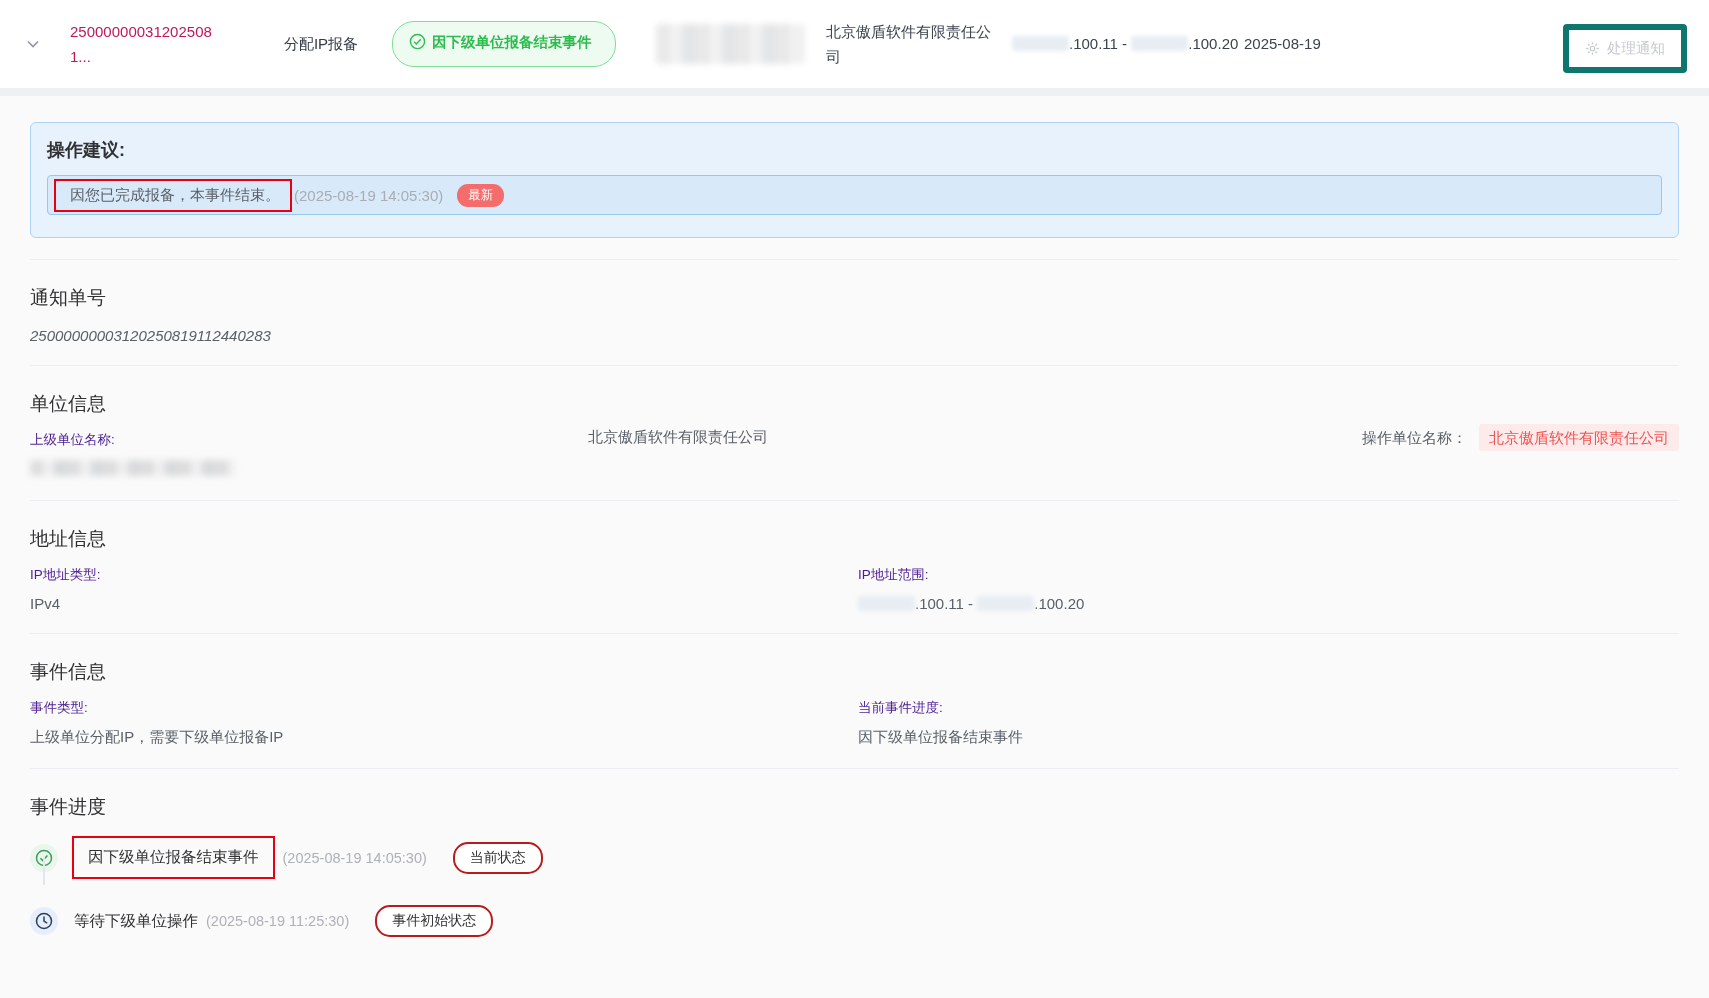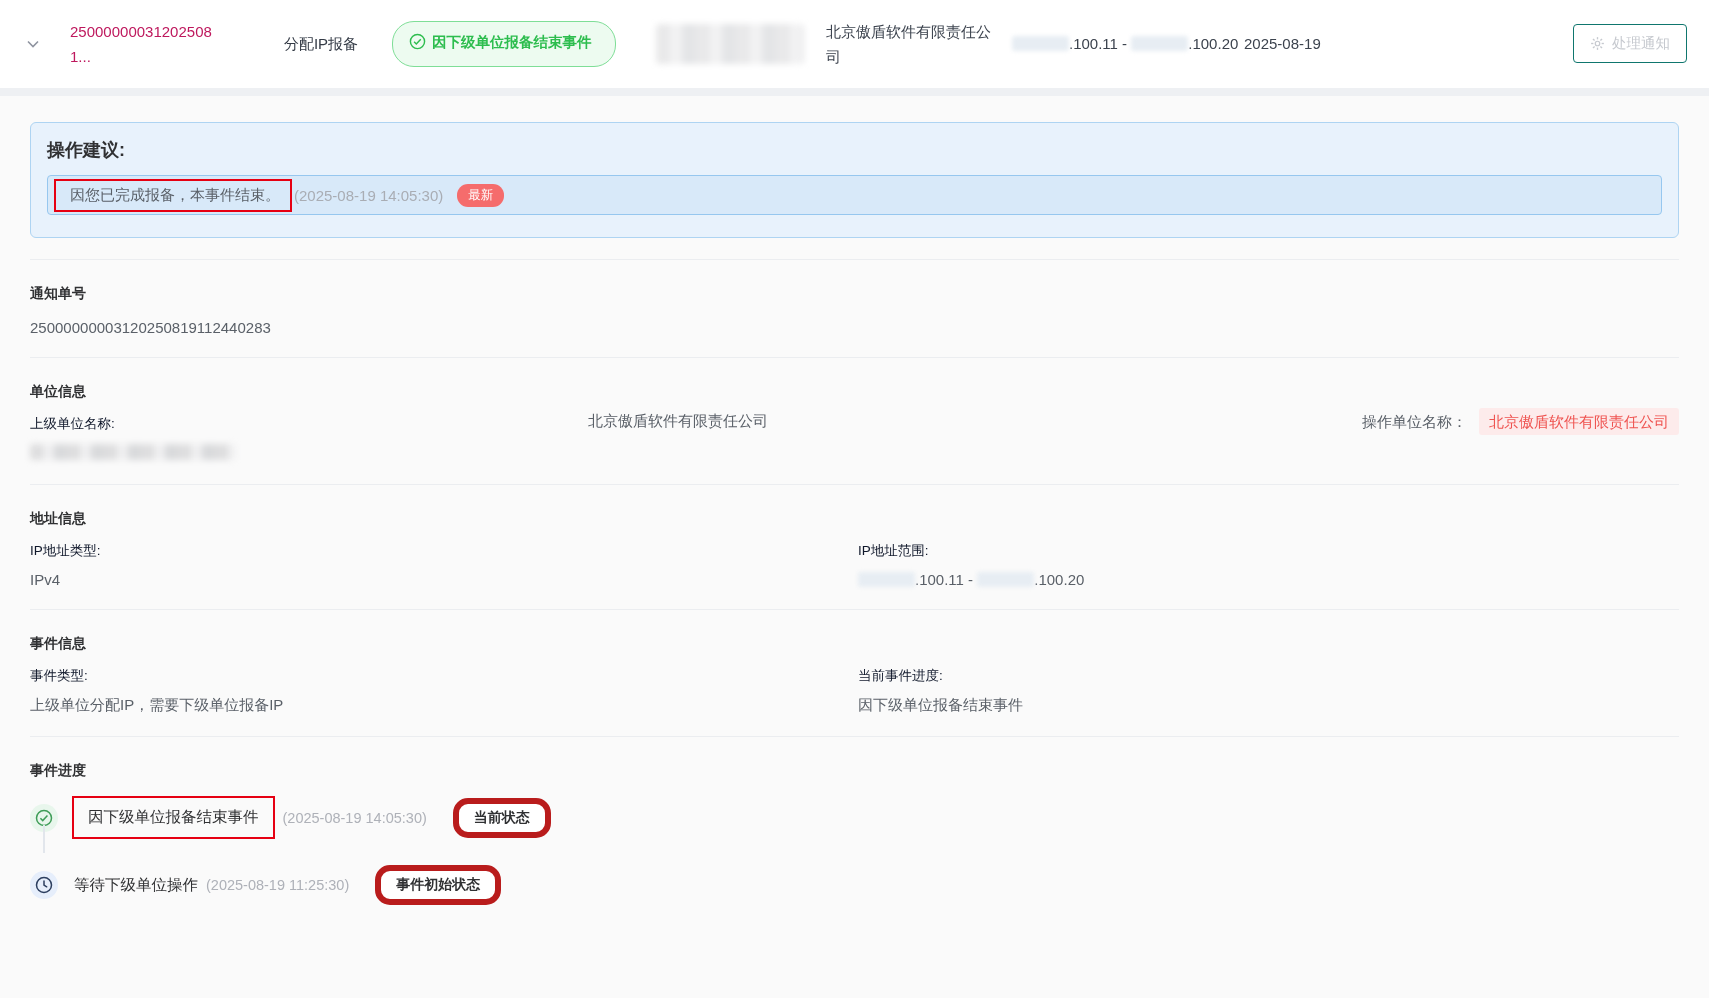--- a/index.html
+++ b/index.html
@@ -18,21 +18,21 @@
   .status-pill .ck { display:inline-block; vertical-align:-3px; margin-right:6px; }
   .blur-co { margin-left:40px; width:148px; height:40px; border-radius:4px; flex:none;
     background:repeating-linear-gradient(90deg,#e9e9ea 0 14px,#f2f2f3 14px 26px,#e4e5e7 26px 40px);
     filter:blur(3px); }
   .cell-company { margin-left:22px; width:178px; color:#3c434e; }
   .cell-ip { margin-left:8px; width:232px; word-break:break-all; color:#3c434e; }
   .cell-date { color:#3c434e; flex:none; }
   .blur-ip { display:inline-block; width:57px; height:15px; border-radius:3px;
     background:#e7edf3; filter:blur(2px); vertical-align:-2px; }
   .btn-process { position:absolute; right:22px; top:24px; background:#fff;
-    border:1px solid #0f766e; border-radius:4px; padding:9px 16px; font-size:14.5px;
+    border:6px solid #0f766e; border-radius:4px; padding:9px 16px; font-size:14.5px;
     color:#c6c9cf; display:flex; align-items:center; gap:7px; cursor:not-allowed; }
 
   
   .content { background:#fafafa; height:902px; margin-top:8px; padding:26px 30px 0 30px; }
 
   .advice-panel { background:#e8f2fc; border:1px solid #aed4f2; border-radius:6px;
     padding:15px 16px 22px 16px; }
   .advice-title { font-size:18px; font-weight:bold; color:#303133; }
   .advice-row-hl { margin-top:13px; background:#d8e9f9; border:1px solid #96c7ef;
     border-radius:4px; padding:2px 12px 2px 6px; display:flex; align-items:center; min-height:40px; }
@@ -40,22 +40,22 @@
     color:#5a6068; background:transparent; }
   .advice-time { color:#a9adb4; font-size:15px; margin-left:2px; }
   .badge-new { background:#f56c6c; color:#fff; font-size:12.5px; border-radius:11px;
     padding:3px 11px; margin-left:14px; }
   .advice-row2 { margin-top:25px; padding-left:16px; font-size:15px; color:#5a6068; }
   .advice-row2 .advice-time { margin-left:6px; }
 
   .divider { border-top:1px solid #ebedf0; margin-top:21px; }
 
   .sec { padding-top:25px; }
-  .sec-title { font-size:14px; font-weight:bold; color:#303133; }
-  .f-label { font-size:13.5px; color:#0f172a; margin-top:14px; }
+  .sec-title { font-size:19px; font-weight:normal; color:#303133; }
+  .f-label { font-size:13.5px; color:#4c1d95; margin-top:14px; }
   .f-value { font-size:15px; color:#5a6068; margin-top:11px; }
 
   .grid-unit { display:grid; grid-template-columns:558px 1fr auto; align-items:start; }
   .op-line { margin-top:12px; font-size:15px; color:#5a6068; white-space:nowrap; }
   .op-chip { color:#ef5350; background:#fdebeb; border-radius:3px; padding:5px 10px; margin-left:12px; }
 
   .grid-two { display:grid; grid-template-columns:828px 1fr; }
 
   
   .timeline { padding-top:25px; position:relative; }
@@ -63,22 +63,22 @@
   .tl-item.first { margin-top:16px; }
   .tl-item.second { margin-top:26px; }
   .tl-icon { width:28px; height:28px; border-radius:50%; flex:none;
     display:flex; align-items:center; justify-content:center; }
   .tl-icon.green { background:#e8f6ec; }
   .tl-icon.blue  { background:#e6eefb; }
   .tl-connector { position:absolute; left:43px; top:765px; width:2px; height:26px; background:#e2e6ec; }
   .tl-text { font-size:15.5px; color:#303133; margin-left:16px; }
   .tl-ann { border:2.5px solid #e60012; padding:9px 14px; margin-left:14px; font-size:15.5px; color:#303133; }
   .tl-time { color:#aeb1b8; font-size:14.5px; margin-left:8px; }
-  .tl-badge { margin-left:26px; border:6px solid #b91c1c; background:#fff; border-radius:15px;
-    padding:5px 15px; font-size:14px; font-weight:bold; color:#303133; }
+  .tl-badge { margin-left:26px; border:2px solid #b91c1c; background:#fff; border-radius:15px;
+    padding:5px 15px; font-size:14px; font-weight:normal; color:#303133; }
 </style>
 </head>
 <body>
 
 <div class="top-row">
   <svg class="chevron" viewBox="0 0 18 18">
     <polyline points="4,6.5 9,11.5 14,6.5" fill="none" stroke="currentColor" stroke-width="1.6"></polyline>
   </svg>
   <div class="cell cell-id">250000000312025081...</div>
   <div class="cell cell-type">分配IP报备</div>
@@ -120,21 +120,21 @@
       <span class="ann-red"><span>因您已完成报备，本事件结束。</span></span>
       <span class="advice-time">(2025-08-19 14:05:30)</span>
       <span class="badge-new">最新</span>
     </div>
   </div>
 
   <div class="divider"></div>
 
   <div class="sec">
     <div class="sec-title">通知单号</div>
-    <div class="f-value" style="margin-top:16px;">25000000003120250819112440283</div>
+    <div class="f-value" style="margin-top:16px;font-style:italic;">25000000003120250819112440283</div>
   </div>
 
   <div class="divider"></div>
 
   <div class="sec">
     <div class="sec-title">单位信息</div>
     <div class="grid-unit">
       <div>
         <div class="f-label">上级单位名称:</div>
         <div class="f-value">

